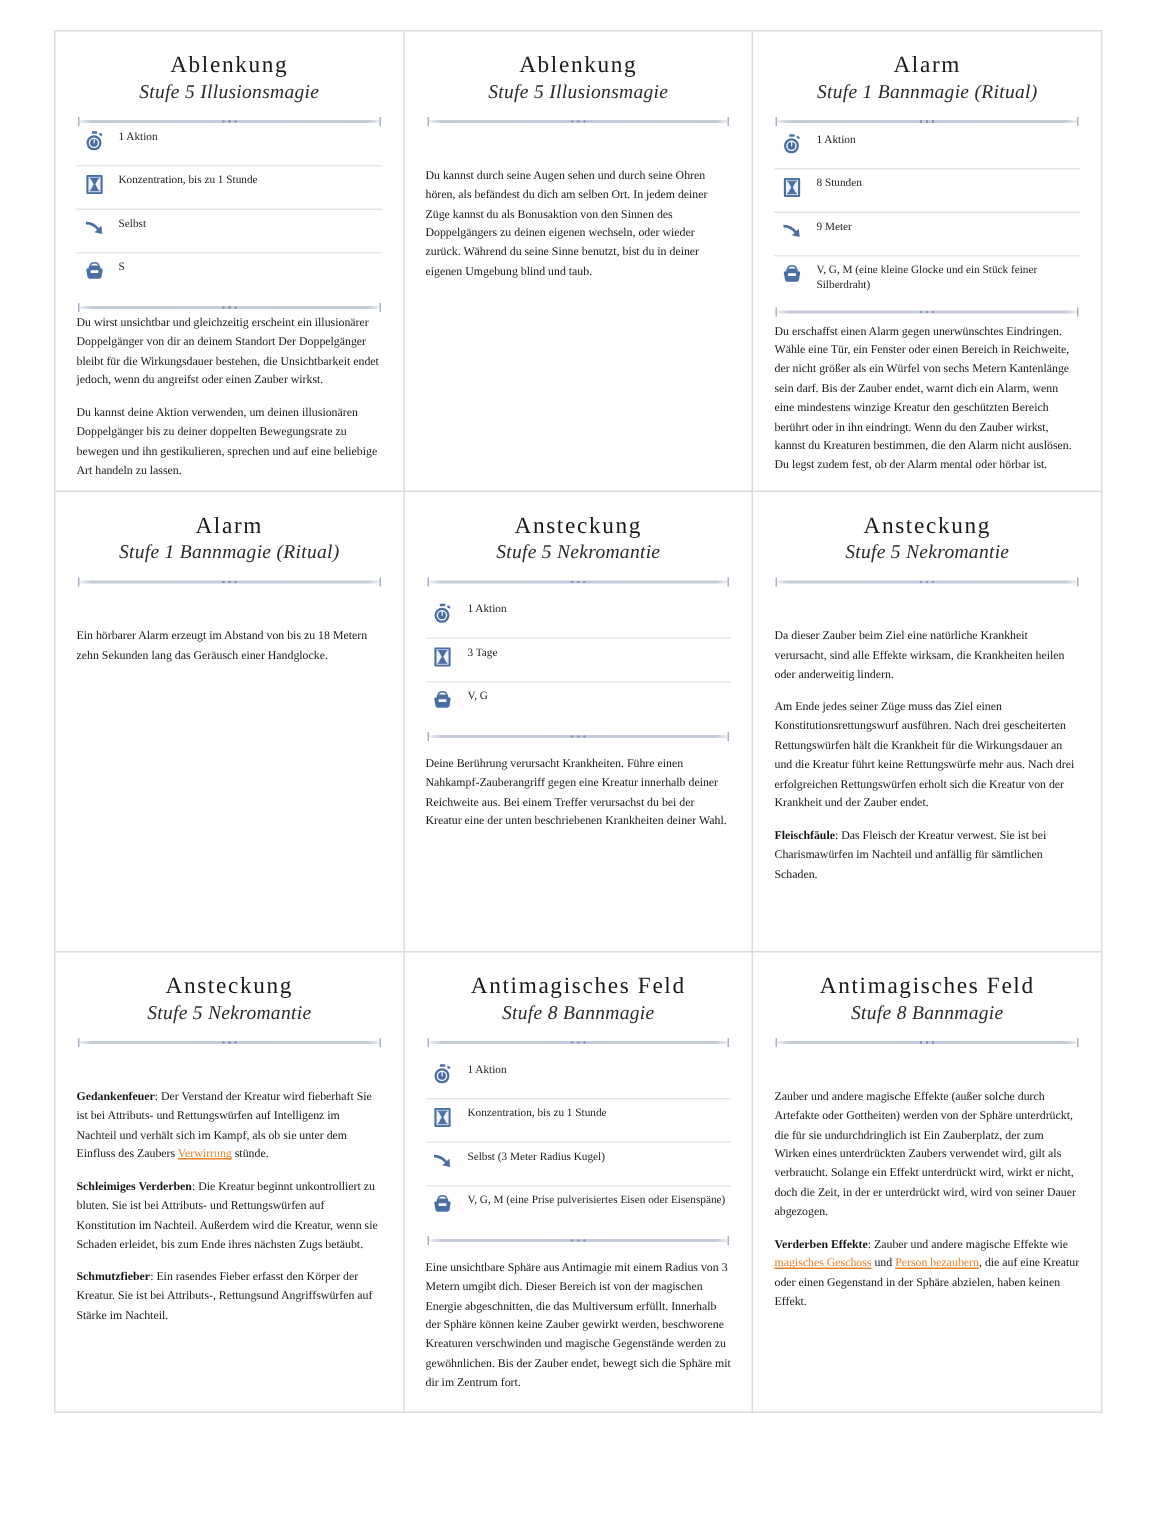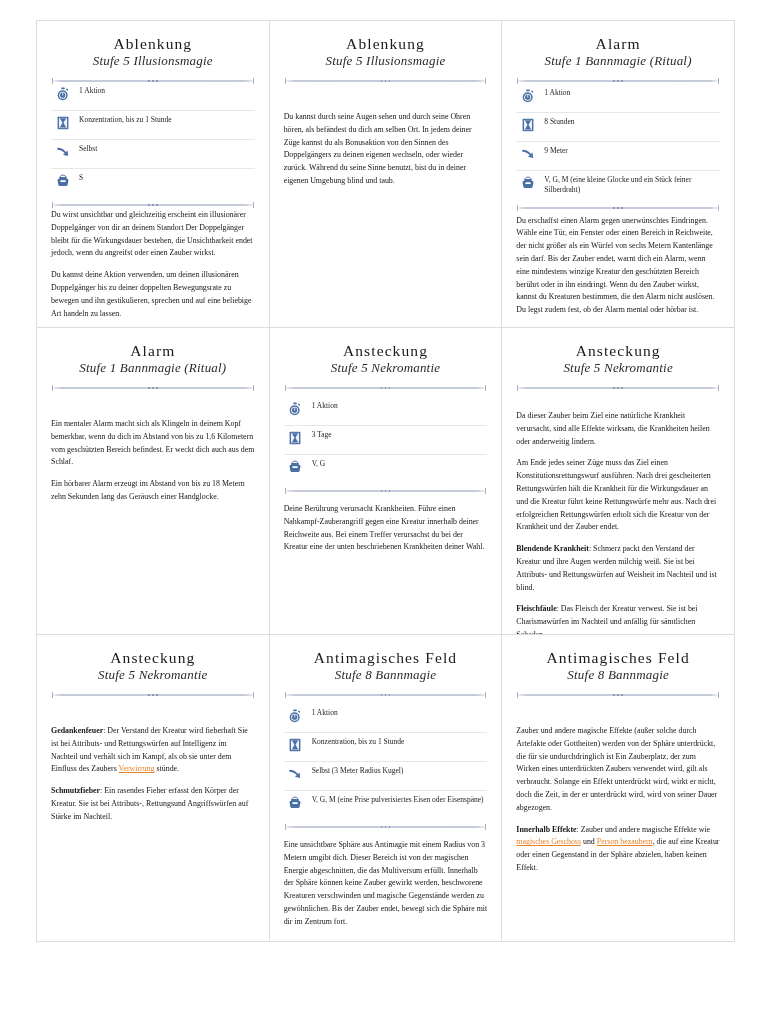--- a/index.html
+++ b/index.html
@@ -278,21 +278,20 @@
         </div>
       </div>
       <div class="card">
         <div class="card-title">Alarm</div>
         <div class="card-subtitle">Stufe 1 Bannmagie (Ritual)</div>
         <div class="ornament">
           <span class="cap-l"></span>
           <span class="cap-r"></span>
         </div>
         <div class="card-body no-stats">
-          <p>Ein mentaler Alarm macht sich als Klingeln in deinem Kopf bemerkbar, wenn du dich im Abstand von bis zu 1,6 Kilometern vom geschützten Bereich befindest. Er weckt dich auch aus dem Schlaf.</p>
           <p>Ein hörbarer Alarm erzeugt im Abstand von bis zu 18 Metern zehn Sekunden lang das Geräusch einer Handglocke.</p>
         </div>
       </div>
       <div class="card">
         <div class="card-title">Ansteckung</div>
         <div class="card-subtitle">Stufe 5 Nekromantie</div>
         <div class="ornament">
           <span class="cap-l"></span>
           <span class="cap-r"></span>
         </div>
@@ -345,33 +344,33 @@
       <div class="card">
         <div class="card-title">Ansteckung</div>
         <div class="card-subtitle">Stufe 5 Nekromantie</div>
         <div class="ornament">
           <span class="cap-l"></span>
           <span class="cap-r"></span>
         </div>
         <div class="card-body no-stats">
           <p>Da dieser Zauber beim Ziel eine natürliche Krankheit verursacht, sind alle Effekte wirksam, die Krankheiten heilen oder anderweitig lindern.</p>
           <p>Am Ende jedes seiner Züge muss das Ziel einen Konstitutionsrettungswurf ausführen. Nach drei gescheiterten Rettungswürfen hält die Krankheit für die Wirkungsdauer an und die Kreatur führt keine Rettungswürfe mehr aus. Nach drei erfolgreichen Rettungswürfen erholt sich die Kreatur von der Krankheit und der Zauber endet.</p>
-          <p><b>Blendende Krankheit</b>: Schmerz packt den Verstand der Kreatur und ihre Augen werden milchig weiß. Sie ist bei Attributs- und Rettungswürfen auf Weisheit im Nachteil und ist blind.</p>
           <p><b>Fleischfäule</b>: Das Fleisch der Kreatur verwest. Sie ist bei Charismawürfen im Nachteil und anfällig für sämtlichen Schaden.</p>
         </div>
       </div>
       <div class="card">
         <div class="card-title">Ansteckung</div>
         <div class="card-subtitle">Stufe 5 Nekromantie</div>
         <div class="ornament">
           <span class="cap-l"></span>
           <span class="cap-r"></span>
         </div>
         <div class="card-body no-stats">
           <p><b>Gedankenfeuer</b>: Der Verstand der Kreatur wird fieberhaft Sie ist bei Attributs- und Rettungswürfen auf Intelligenz im Nachteil und verhält sich im Kampf, als ob sie unter dem Einfluss des Zaubers <span class="lnk">Verwirrung</span> stünde.</p>
+          <p><b>Schleimiges Verderben</b>: Die Kreatur beginnt unkontrolliert zu bluten. Sie ist bei Attributs- und Rettungswürfen auf Konstitution im Nachteil. Außerdem wird die Kreatur, wenn sie Schaden erleidet, bis zum Ende ihres nächsten Zugs betäubt.</p>
           <p><b>Schmutzfieber</b>: Ein rasendes Fieber erfasst den Körper der Kreatur. Sie ist bei Attributs-, Rettungsund Angriffswürfen auf Stärke im Nachteil.</p>
         </div>
       </div>
       <div class="card">
         <div class="card-title">Antimagisches Feld</div>
         <div class="card-subtitle">Stufe 8 Bannmagie</div>
         <div class="ornament">
           <span class="cap-l"></span>
           <span class="cap-r"></span>
         </div>
@@ -431,17 +430,17 @@
       </div>
       <div class="card">
         <div class="card-title">Antimagisches Feld</div>
         <div class="card-subtitle">Stufe 8 Bannmagie</div>
         <div class="ornament">
           <span class="cap-l"></span>
           <span class="cap-r"></span>
         </div>
         <div class="card-body no-stats">
           <p>Zauber und andere magische Effekte (außer solche durch Artefakte oder Gottheiten) werden von der Sphäre unterdrückt, die für sie undurchdringlich ist Ein Zauberplatz, der zum Wirken eines unterdrückten Zaubers verwendet wird, gilt als verbraucht. Solange ein Effekt unterdrückt wird, wirkt er nicht, doch die Zeit, in der er unterdrückt wird, wird von seiner Dauer abgezogen.</p>
-          <p><b>Innerhalb Effekte</b>: Zauber und andere magische Effekte wie <span class="lnk">magisches Geschoss</span> und <span class="lnk">Person bezaubern</span>, die auf eine Kreatur oder einen Gegenstand in der Sphäre abzielen, haben keinen Effekt.</p>
+          <p><b>Verderben Effekte</b>: Zauber und andere magische Effekte wie <span class="lnk">magisches Geschoss</span> und <span class="lnk">Person bezaubern</span>, die auf eine Kreatur oder einen Gegenstand in der Sphäre abzielen, haben keinen Effekt.</p>
         </div>
       </div>
     </div>
 </div>
 
 </body></html>

